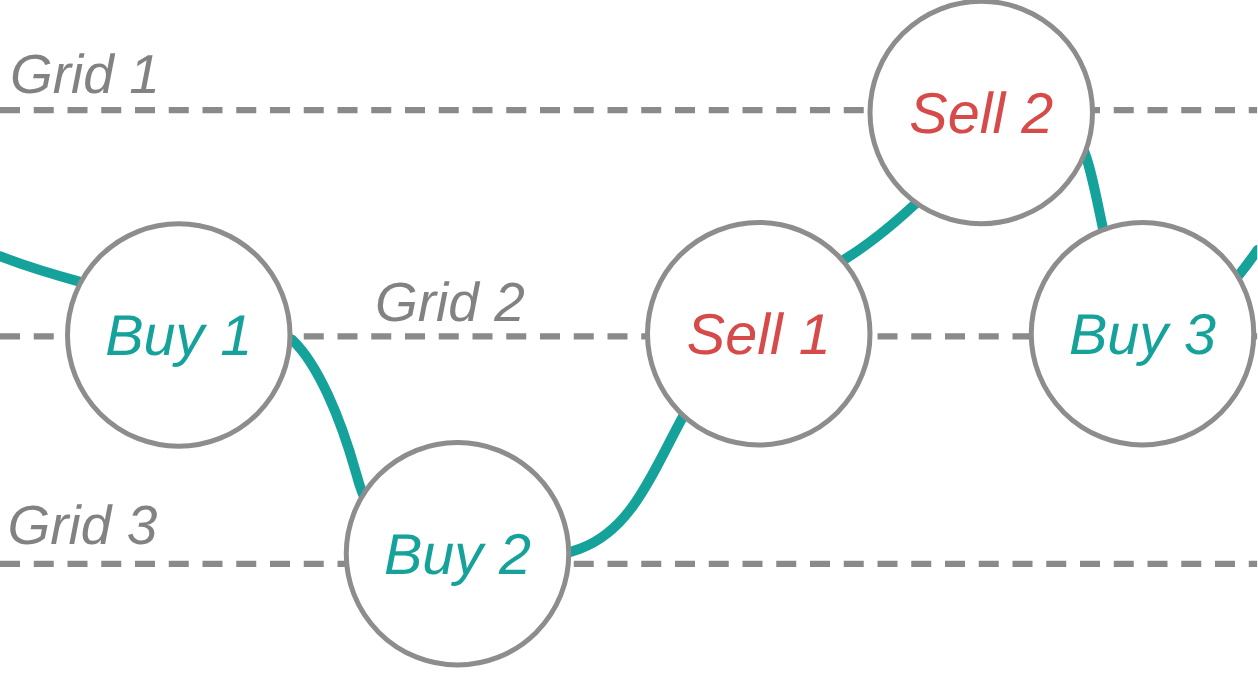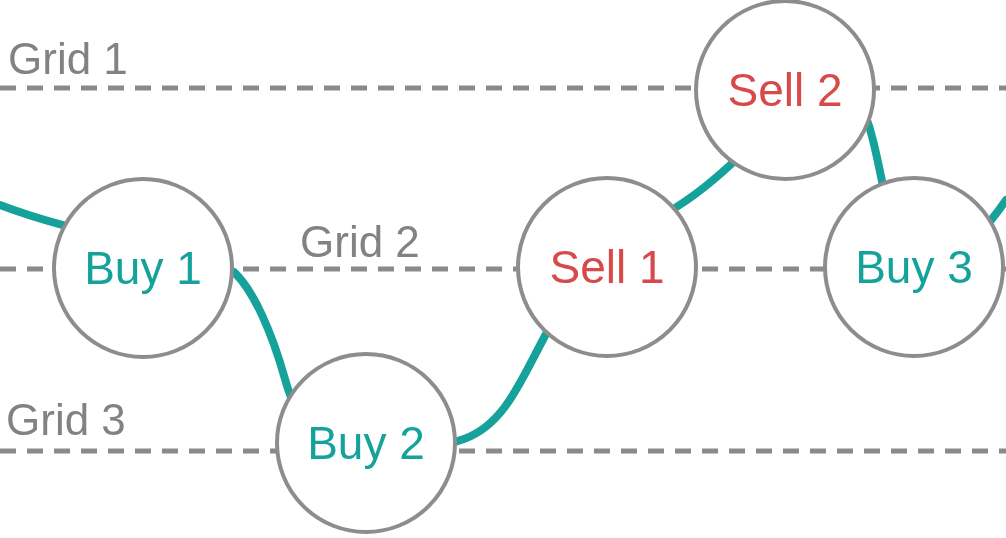--- a/index.html
+++ b/index.html
@@ -9,20 +9,21 @@
     width: 1006px;
     height: 538px;
     overflow: hidden;
     font-family: "Liberation Sans", sans-serif;
   }
   .stage {
     position: relative;
     width: 1006px;
     height: 538px;
     background: #ffffff;
+    font-style: italic;
   }
   svg { display: block; }
 
   .grid-line {
     stroke: var(--grid-line, #8A8A8A);
     stroke-width: 5;
     stroke-dasharray: 16 11;
     fill: none;
   }
   .grid-label {

